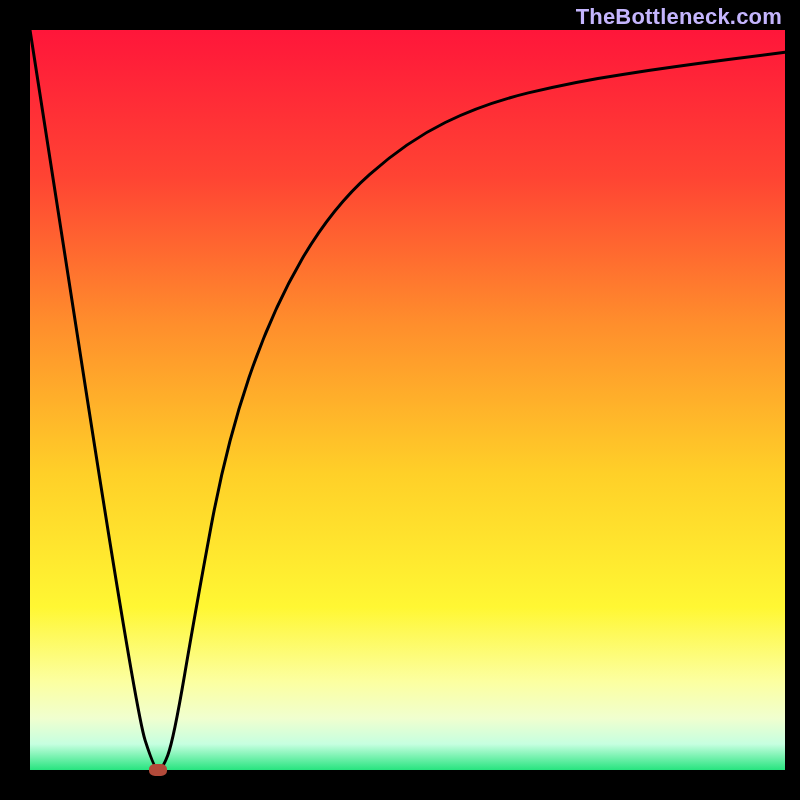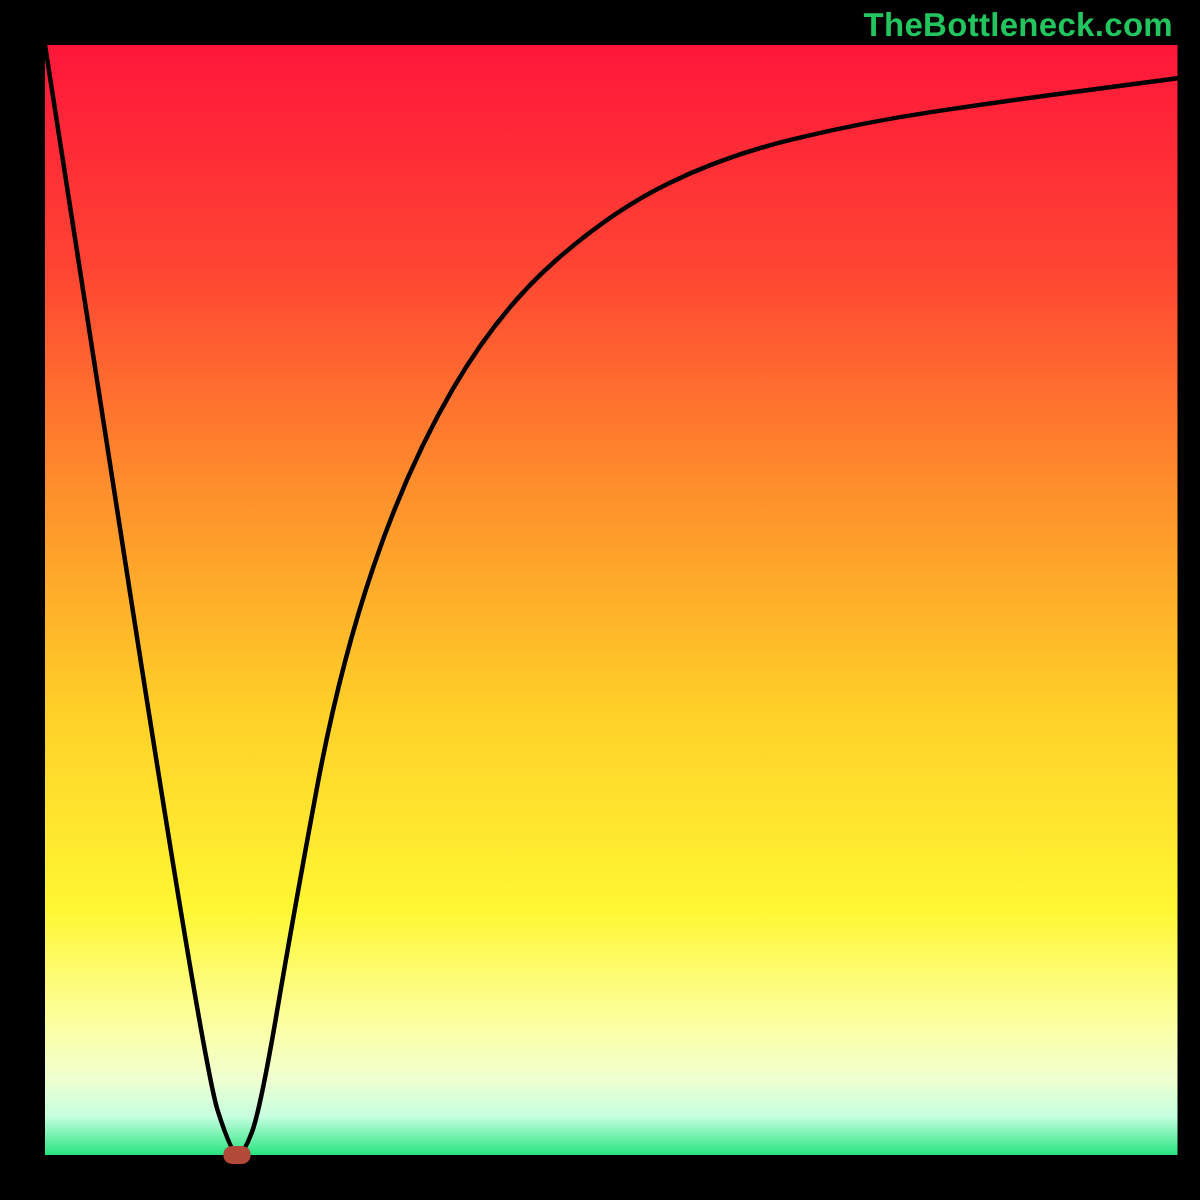--- a/index.html
+++ b/index.html
@@ -14,21 +14,21 @@
   .frame {
     position: relative;
     width: 800px;
     height: 800px;
     background: #000;
   }
   .watermark {
     position: absolute;
     top: 4px;
     right: 18px;
-    color: #22c55e;
+    color: #c4b5fd;
     font-size: 22px;
     font-weight: bold;
     z-index: 10;
     letter-spacing: 0.2px;
   }
   svg.plot {
     position: absolute;
     left: 0;
     top: 0;
   }

